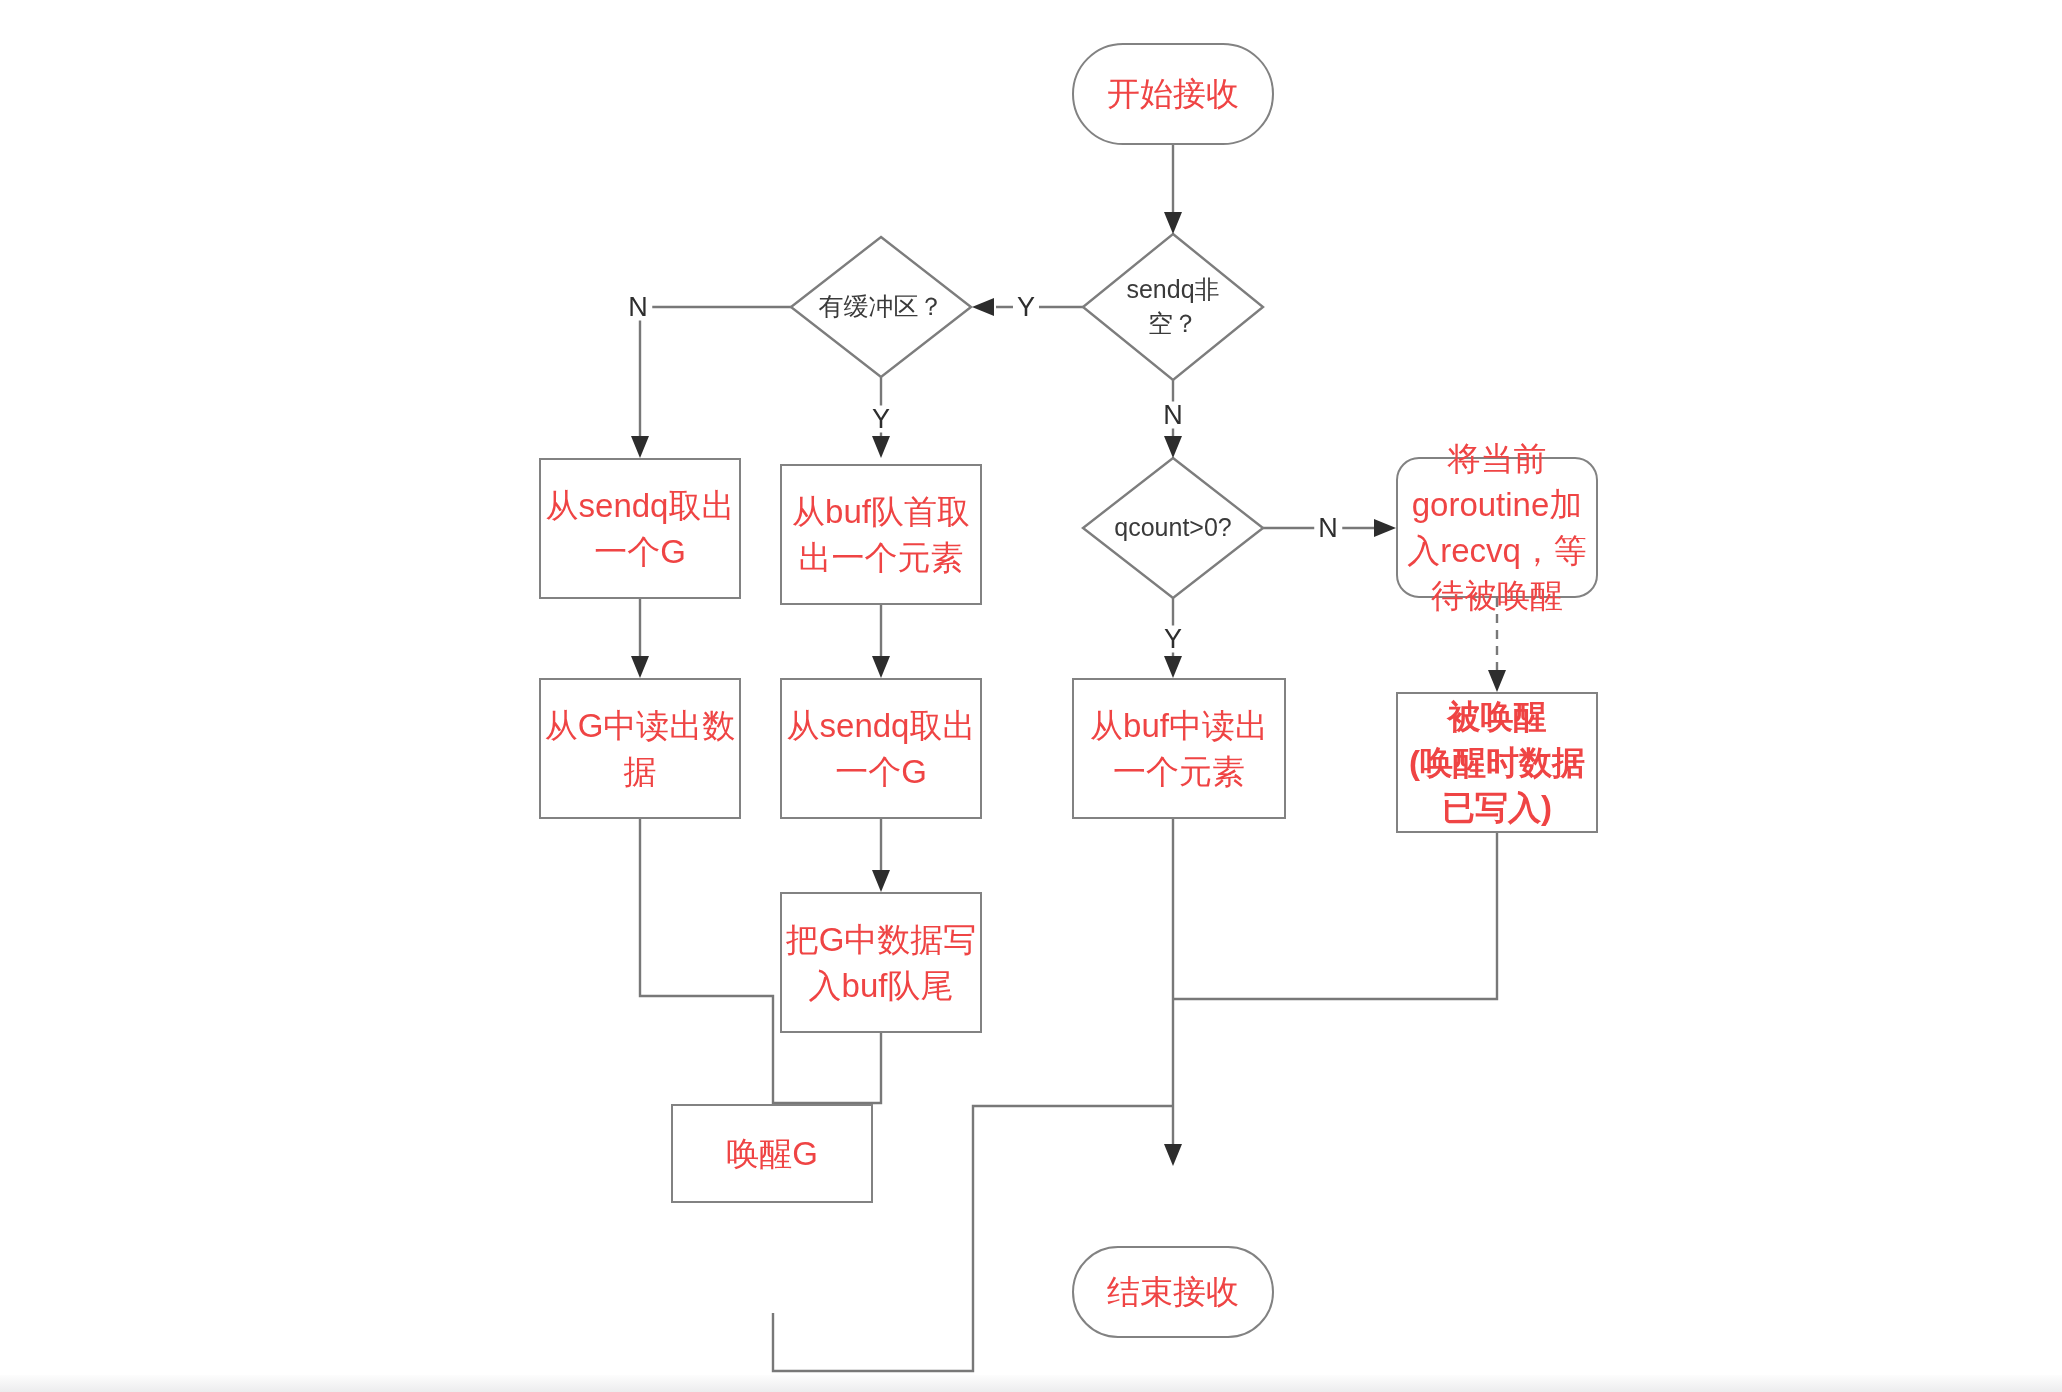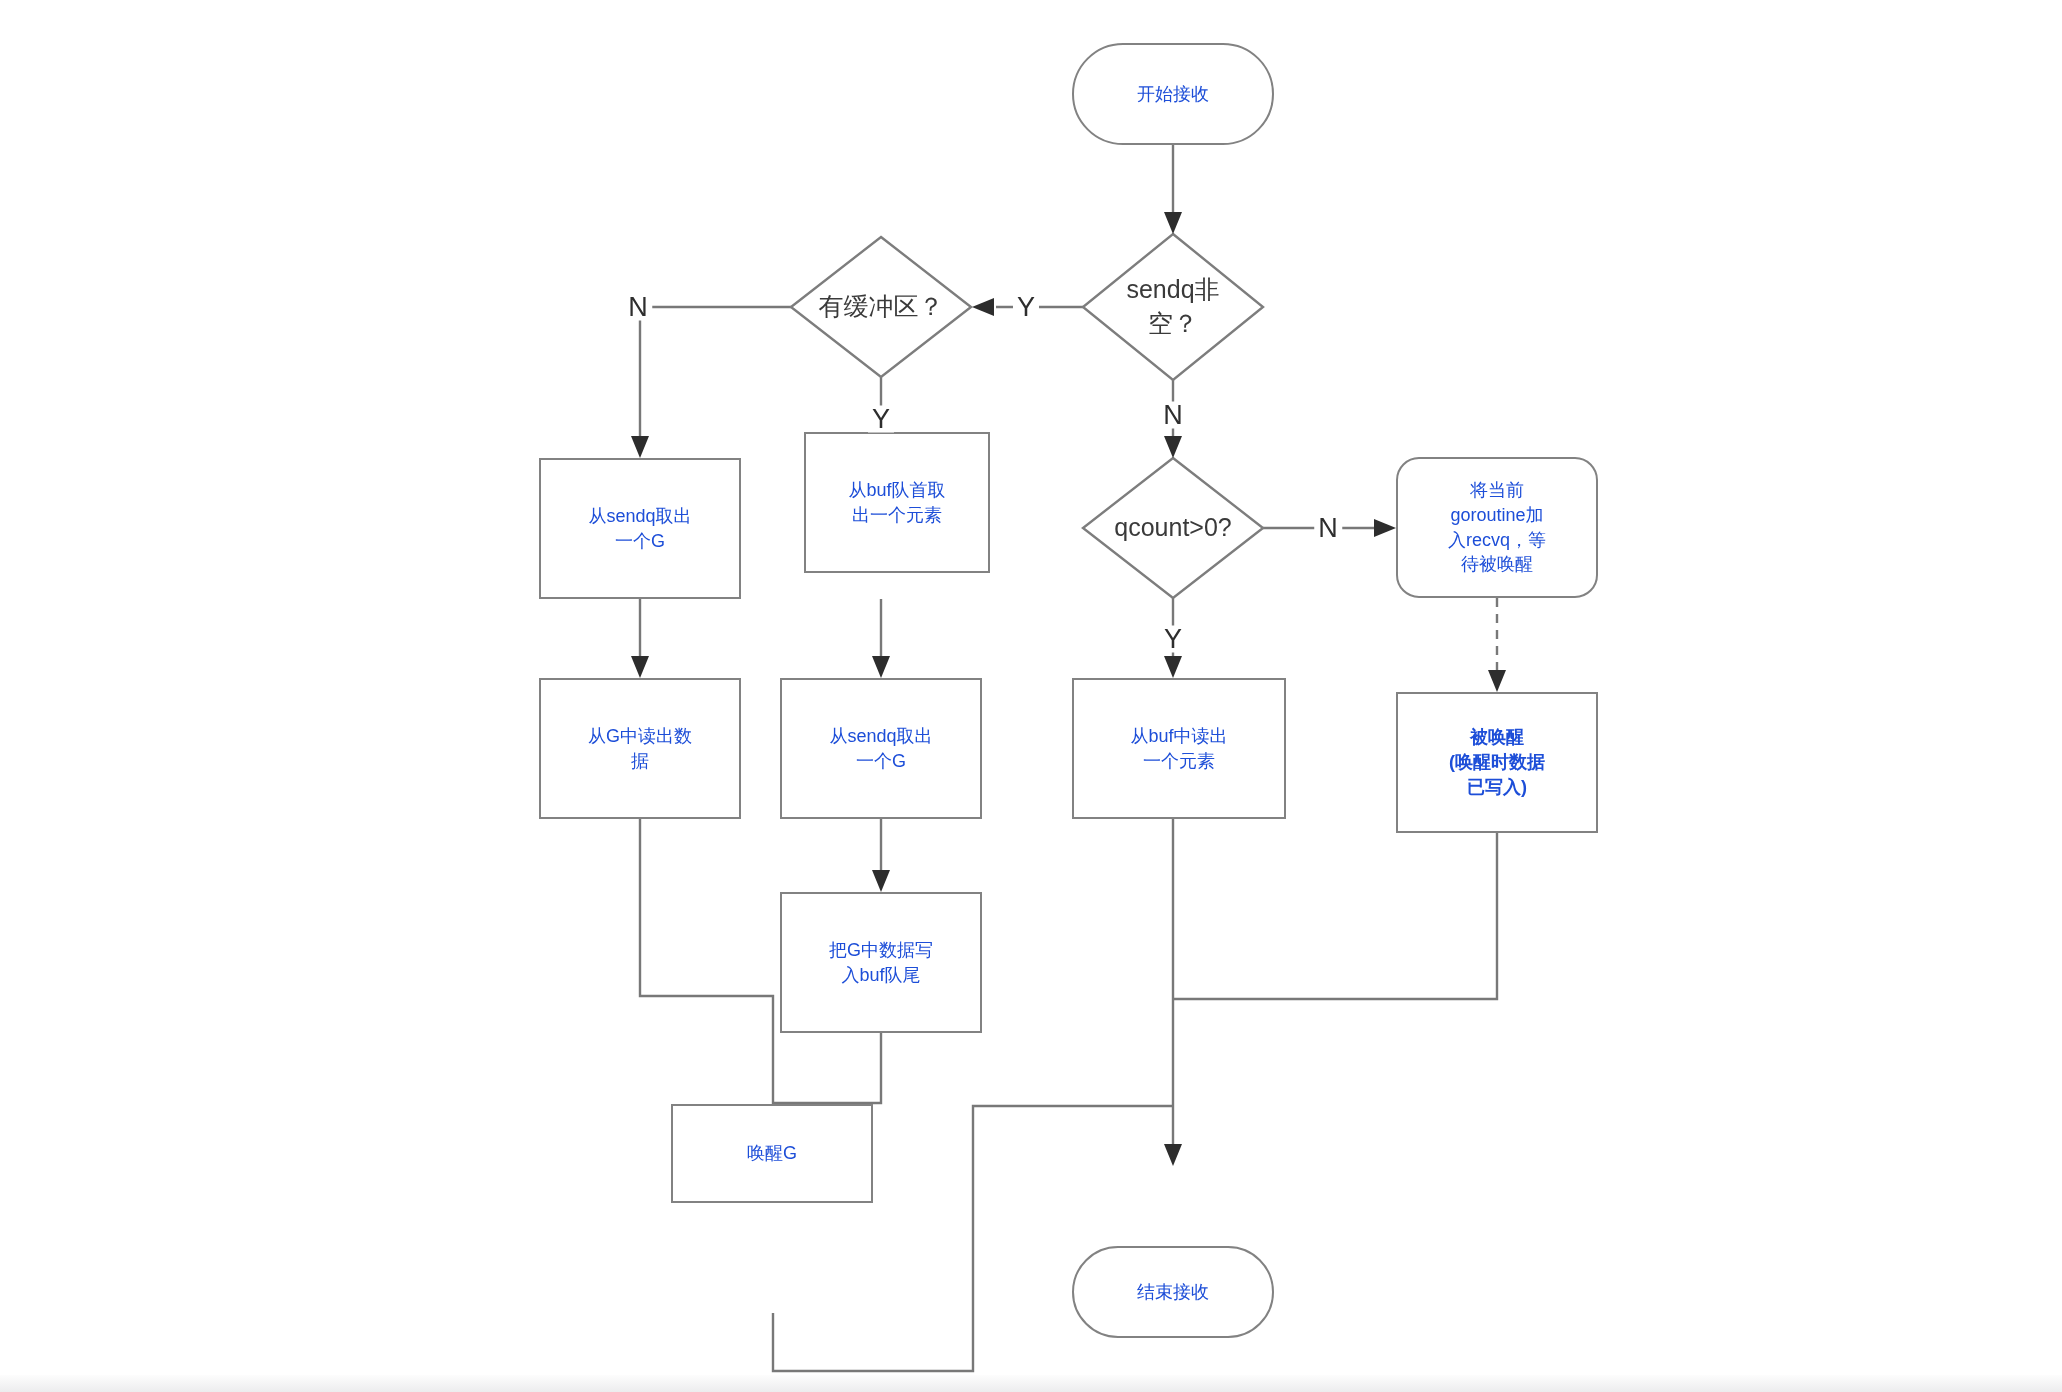--- a/index.html
+++ b/index.html
@@ -15,21 +15,21 @@
   .flow-line.dashed{stroke-dasharray:9 7;}
   .arrow-head{fill:#2d2d2d;stroke:none;}
   .diamond-shape{fill:#ffffff;stroke:#7d7d7d;stroke-width:2.4;}
   .node{
     position:absolute;
     box-sizing:border-box;
     border:2.4px solid #828282;
     background:#ffffff;
     display:flex;align-items:center;justify-content:center;
     text-align:center;
-    font-size:18px;line-height:1.38;color:#1d4ed8;
+    font-size:33px;line-height:1.38;color:#ef4444;
     white-space:pre-line;
   }
   .pill{border-radius:51px;}
   .diamond-label{
     position:absolute;
     display:flex;align-items:center;justify-content:center;
     text-align:center;
     font-size:25px;line-height:1.35;color:#3a3a3a;
     white-space:pre-line;
     background:transparent;
@@ -100,21 +100,21 @@
   <div class="diamond-label" style="left:1093px;top:247px;width:160px;height:120px;">sendq非
 空？</div>
 
   <div class="diamond-label" style="left:781px;top:247px;width:200px;height:120px;">有缓冲区？</div>
 
   <div class="diamond-label" style="left:1083px;top:468px;width:180px;height:120px;">qcount&gt;0?</div>
 
   <div class="node" style="left:539px;top:458px;width:202px;height:141px;">从sendq取出
 一个G</div>
 
-  <div class="node" style="left:780px;top:432px;width:186px;height:141px;margin-left:24px;">从buf队首取
+  <div class="node" style="left:780px;top:464px;width:202px;height:141px;">从buf队首取
 出一个元素</div>
 
   <div class="node" style="left:539px;top:678px;width:202px;height:141px;">从G中读出数
 据</div>
 
   <div class="node" style="left:780px;top:678px;width:202px;height:141px;">从sendq取出
 一个G</div>
 
   <div class="node" style="left:780px;top:892px;width:202px;height:141px;text-align:center;">把G中数据写
 入buf队尾</div>

